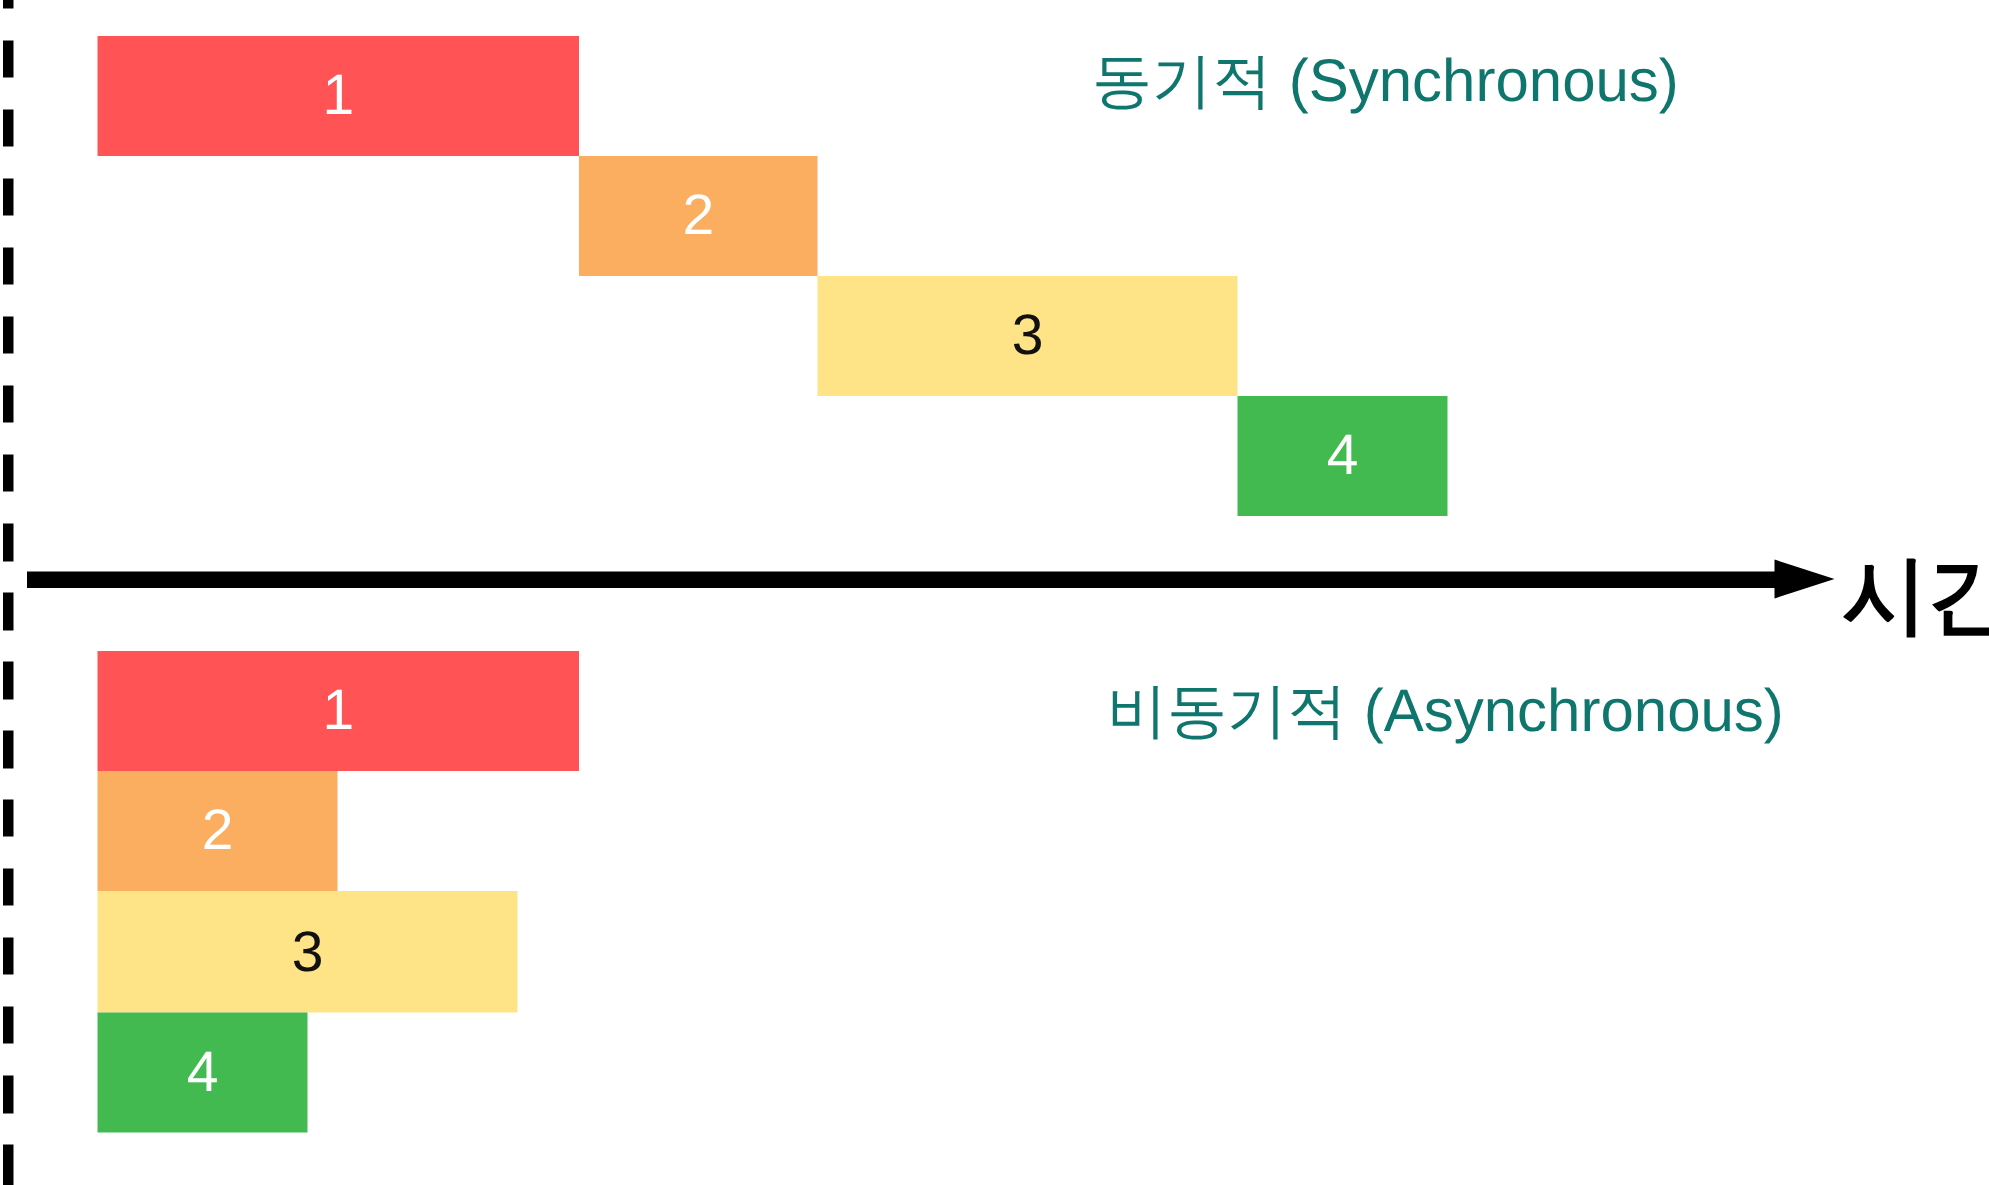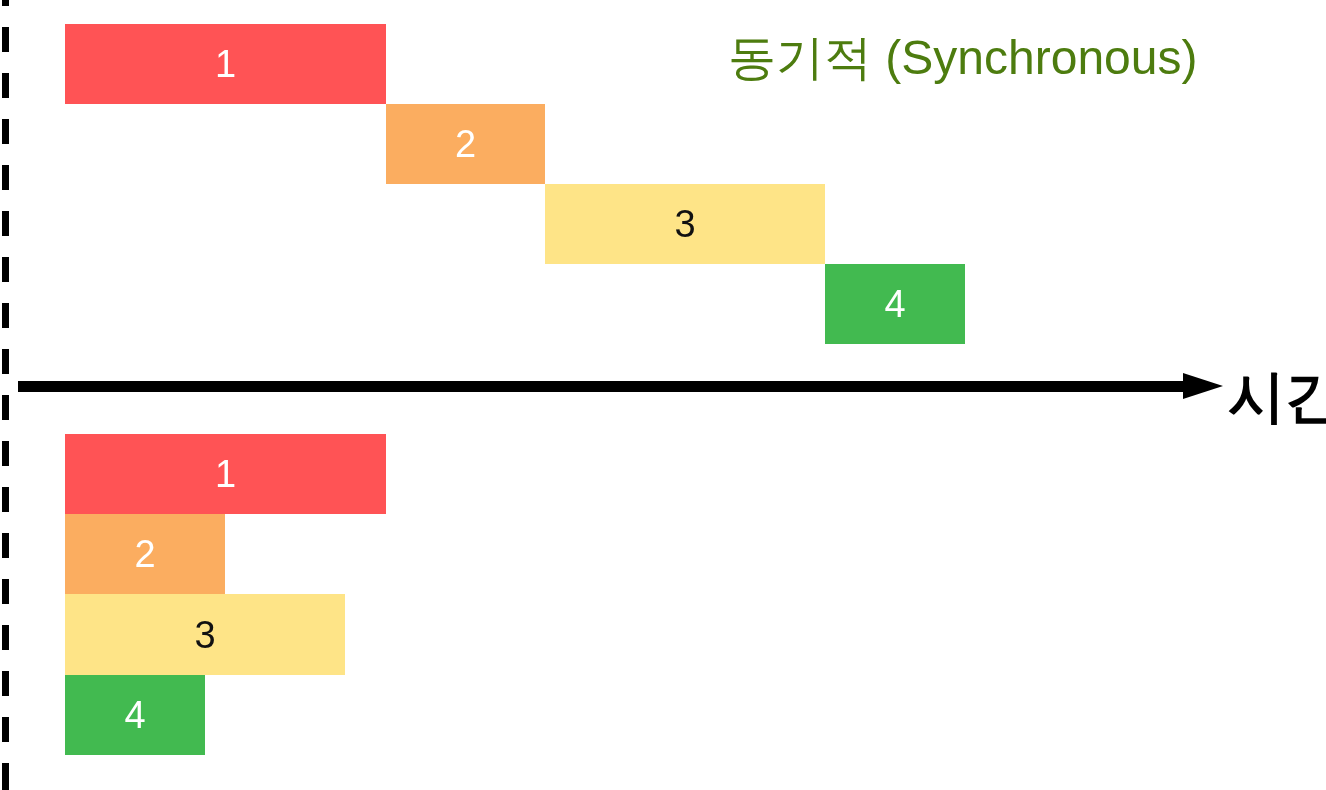--- a/index.html
+++ b/index.html
@@ -35,22 +35,22 @@
     display: flex;
     align-items: center;
     justify-content: center;
     font-size: 38px;
     font-weight: 400;
     line-height: 1;
   }
   
   .section-title {
     position: absolute;
-    color: #4d7c0f;
-    font-size: 48px;
+    color: #0f766e;
+    font-size: 40px;
     font-weight: 400;
     white-space: nowrap;
   }
   .section-title.sync  { left: 728px; top: 26px; }
   .section-title.async { left: 738px; top: 446px; }
   
   .axis-line {
     position: absolute;
     left: 18px;
     top: 381px;
@@ -80,20 +80,21 @@
 </style>
 </head>
 <body>
 
 <div class="canvas">
 
   <div class="dashed-line"></div>
 
   <div class="section-title sync">동기적 (Synchronous)</div>
 
+  <div class="section-title async">비동기적 (Asynchronous)</div>
 
   <div class="axis-line"></div>
 
   <div class="axis-arrowhead"></div>
 
   <div class="axis-label">시간</div>
 
   <div>
       <div class="bar" style="left: 65px; top: 24px; width: 321px; height: 80px; background: rgb(255, 83, 85); color: rgb(255, 255, 255);">1</div>
       <div class="bar" style="left: 386px; top: 104px; width: 159px; height: 80px; background: rgb(251, 173, 96); color: rgb(255, 255, 255);">2</div>

